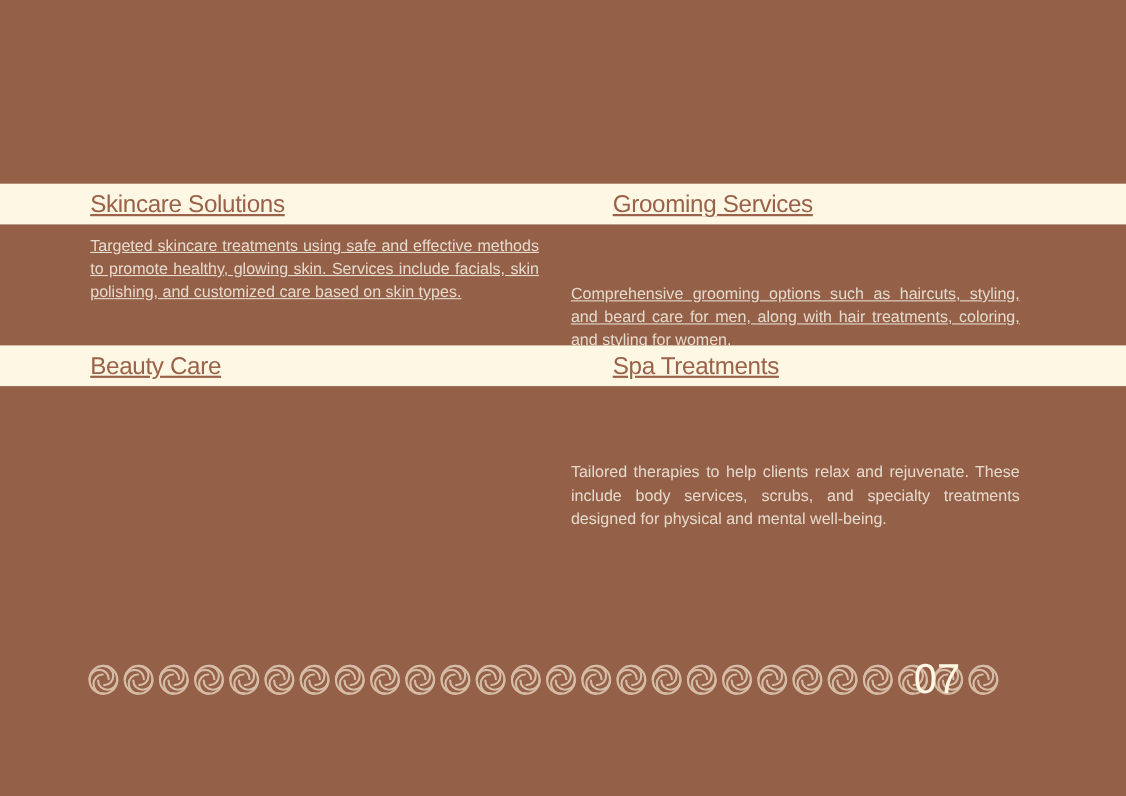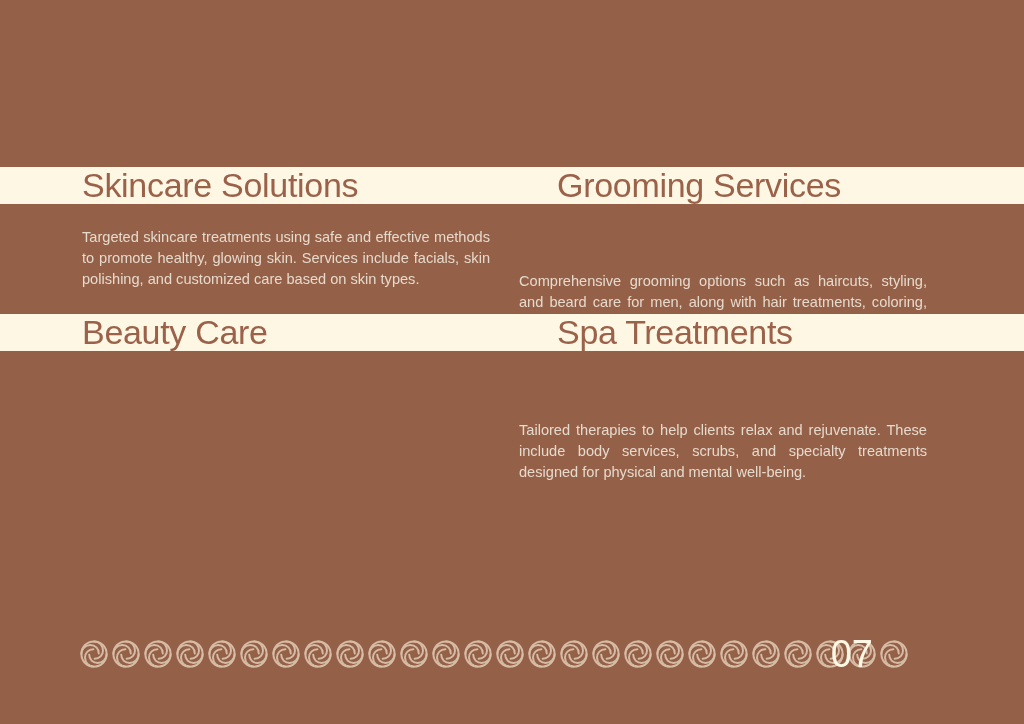--- a/index.html
+++ b/index.html
@@ -37,50 +37,51 @@
     position: relative;
     width: 1024px;
     height: 100%;
   }
 
   .section-title {
     position: absolute;
     top: 50%;
     transform: translateY(-52%);
     color: #9B6149;
-    font-size: 34px;
+    font-size: 22px;
     font-weight: 500;
     letter-spacing: -0.3px;
     white-space: nowrap;
     line-height: 1;
+    text-decoration: underline;
   }
   .col-left  { left: 82px; }
   .col-right { left: 519px; margin-left: 38px; }
 
   
   .body-block {
     position: absolute;
     width: 408px;
     color: #E6DACD;
     font-size: 14.6px;
     line-height: 21px;
     text-align: justify;
     text-justify: inter-word;
     hyphens: manual;
   }
-  .row-1 { top: 227px; }
+  .row-1 { top: 214px; text-decoration: underline; }
   .row-2 { top: 376px; }
   .body-left  { left: 82px; }
   .body-right { left: 519px; margin-top: 44px; }
 
   
   .footer {
     position: absolute;
     left: 0;
-    top: 628px;
+    top: 592px;
     width: 948px;
     height: 52px;
     display: flex;
     align-items: center;
   }
   .ornament-strip {
     position: absolute;
     left: 79px;
     top: 0;
     height: 52px;

